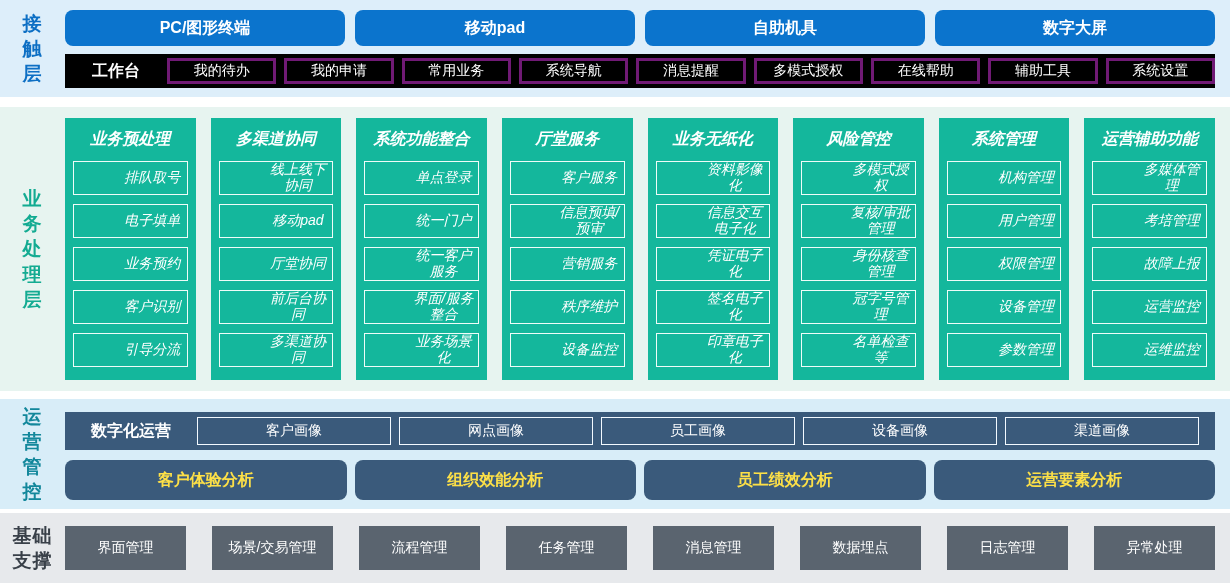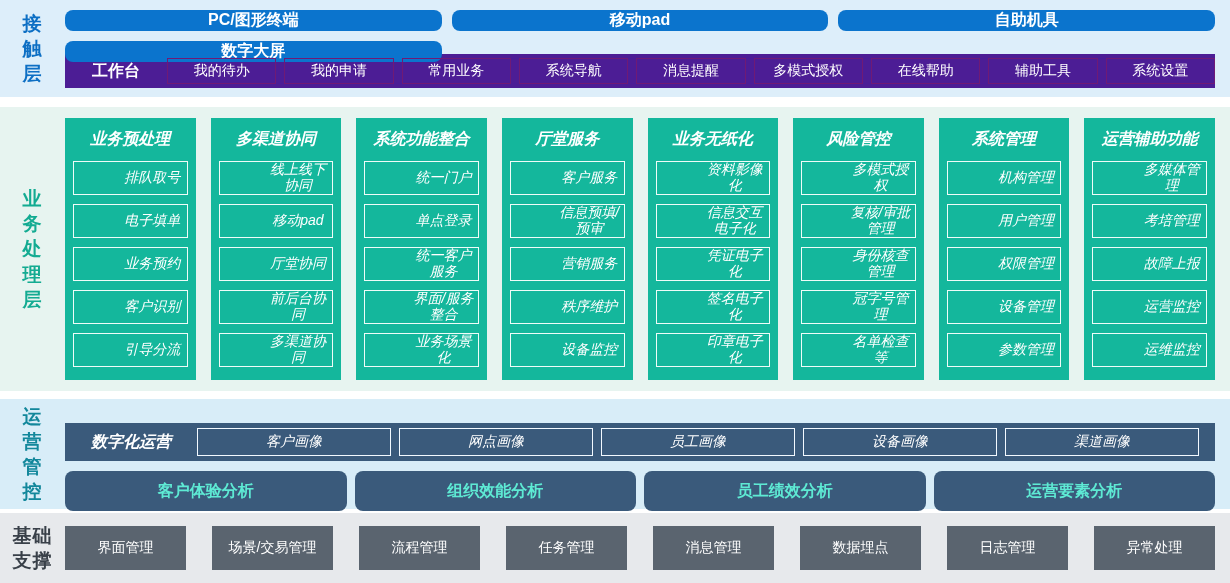--- a/index.html
+++ b/index.html
@@ -10,47 +10,47 @@
   .rail { width: 65px; flex: 0 0 65px; display: flex; align-items: center; justify-content: center; }
   .rail-label { font-weight: bold; font-size: 19px; line-height: 1.32; text-align: center; white-space: pre-line; letter-spacing: 1px; }
   .lbl-blue  { color: #0d6fc4; }
   .lbl-green { color: #13ab92; }
   .lbl-teal  { color: #12879b; }
   .lbl-dark  { color: #394049; }
   .content { flex: 1; margin-right: 15px; }
 
   
   .layer-contact { height: 97px; background: #ddeefa; }
-  .terminal-row { display: grid; grid-template-columns: repeat(3, 1fr); gap: 10px; margin-top: 10px; height: 36px; }
+  .terminal-row { display: grid; grid-template-columns: repeat(4, 1fr); gap: 10px; margin-top: 10px; height: 36px; }
   .terminal-btn { background: #0b74cd; border-radius: 8px; color: #fff; font-weight: bold; font-size: 16px;
                   display: flex; align-items: center; justify-content: center; }
-  .workbench-bar { margin-top: 8px; height: 34px; background: #4c1d95; display: flex; align-items: center; }
+  .workbench-bar { margin-top: 8px; height: 34px; background: #000000; display: flex; align-items: center; }
   .workbench-label { width: 102px; flex: 0 0 102px; text-align: center; color: #fff; font-weight: bold; font-size: 16px; }
   .wb-items { flex: 1; display: flex; gap: 8px; }
-  .wb-btn { flex: 1; height: 26px; border: 1px solid #701a75; color: #fff; font-size: 14px;
+  .wb-btn { flex: 1; height: 26px; border: 3px solid #701a75; color: #fff; font-size: 14px;
             display: flex; align-items: center; justify-content: center; white-space: nowrap; }
 
   
   .layer-business { height: 284px; background: #e7f4f0; margin-top: 10px; }
   .biz-grid { display: grid; grid-template-columns: repeat(8, 1fr); gap: 15px; margin-top: 11px; height: 262px; }
   .biz-col { background: #14b79c; padding: 7px 8px 8px; display: flex; flex-direction: column; font-style: italic; }
   .col-title { color: #fff; font-weight: bold; font-size: 16px; text-align: center; height: 27px; line-height: 27px; white-space: nowrap; }
   .col-item { border: 1px solid #eefcf8; color: #fff; font-size: 14px; height: 34px; margin-top: 9px;
               display: flex; align-items: center; justify-content: center; text-align: center;
               white-space: pre-line; line-height: 1.12; padding-left: 44px; }
 
   
   .layer-ops { height: 110px; background: #d8edf8; margin-top: 8px; }
-  .ops-bar { margin-top: 24px; height: 38px; background: #3a5a7b; display: flex; align-items: center; padding-right: 16px; font-style: italic; }
+  .ops-bar { margin-top: 13px; height: 38px; background: #3a5a7b; display: flex; align-items: center; padding-right: 16px; }
   .ops-label { width: 132px; flex: 0 0 132px; text-align: center; color: #fff; font-weight: bold; font-size: 16px; }
   .portrait-items { flex: 1; display: flex; gap: 8px; }
   .portrait-btn { flex: 1; height: 28px; border: 1px solid #f2f9ff; color: #fff; font-size: 14px;
                   display: flex; align-items: center; justify-content: center; }
   .analysis-row { display: grid; grid-template-columns: repeat(4, 1fr); gap: 8px; margin-top: 10px; height: 40px; }
-  .analysis-btn { background: #3a5a7b; border-radius: 8px; color: #5eead4; font-weight: bold; font-size: 16px;
+  .analysis-btn { background: #3a5a7b; border-radius: 8px; color: #fde047; font-weight: bold; font-size: 16px;
                   display: flex; align-items: center; justify-content: center; }
 
   
   .layer-base { height: 70px; background: #e7e9ec; margin-top: 4px; }
   .base-grid { display: grid; grid-template-columns: repeat(8, 1fr); gap: 26px; margin-top: 13px; height: 44px; }
   .base-btn { background: #5a646f; color: #fff; font-size: 14px;
               display: flex; align-items: center; justify-content: center; white-space: nowrap; }
 </style>
 </head>
 <body>
@@ -109,22 +109,22 @@
         <div class="col-title">多渠道协同</div>
         <div class="col-item">线上线下协同</div>
         <div class="col-item">移动pad</div>
         <div class="col-item">厅堂协同</div>
         <div class="col-item">前后台协同</div>
         <div class="col-item">多渠道协同</div>
       </div>
 
       <div class="biz-col">
         <div class="col-title">系统功能整合</div>
+        <div class="col-item">单点登录</div>
         <div class="col-item">统一门户</div>
-        <div class="col-item">单点登录</div>
         <div class="col-item">统一客户服务</div>
         <div class="col-item">界面/服务整合</div>
         <div class="col-item">业务场景化</div>
       </div>
 
       <div class="biz-col">
         <div class="col-title">厅堂服务</div>
         <div class="col-item">客户服务</div>
         <div class="col-item">信息预填/
 预审</div>

